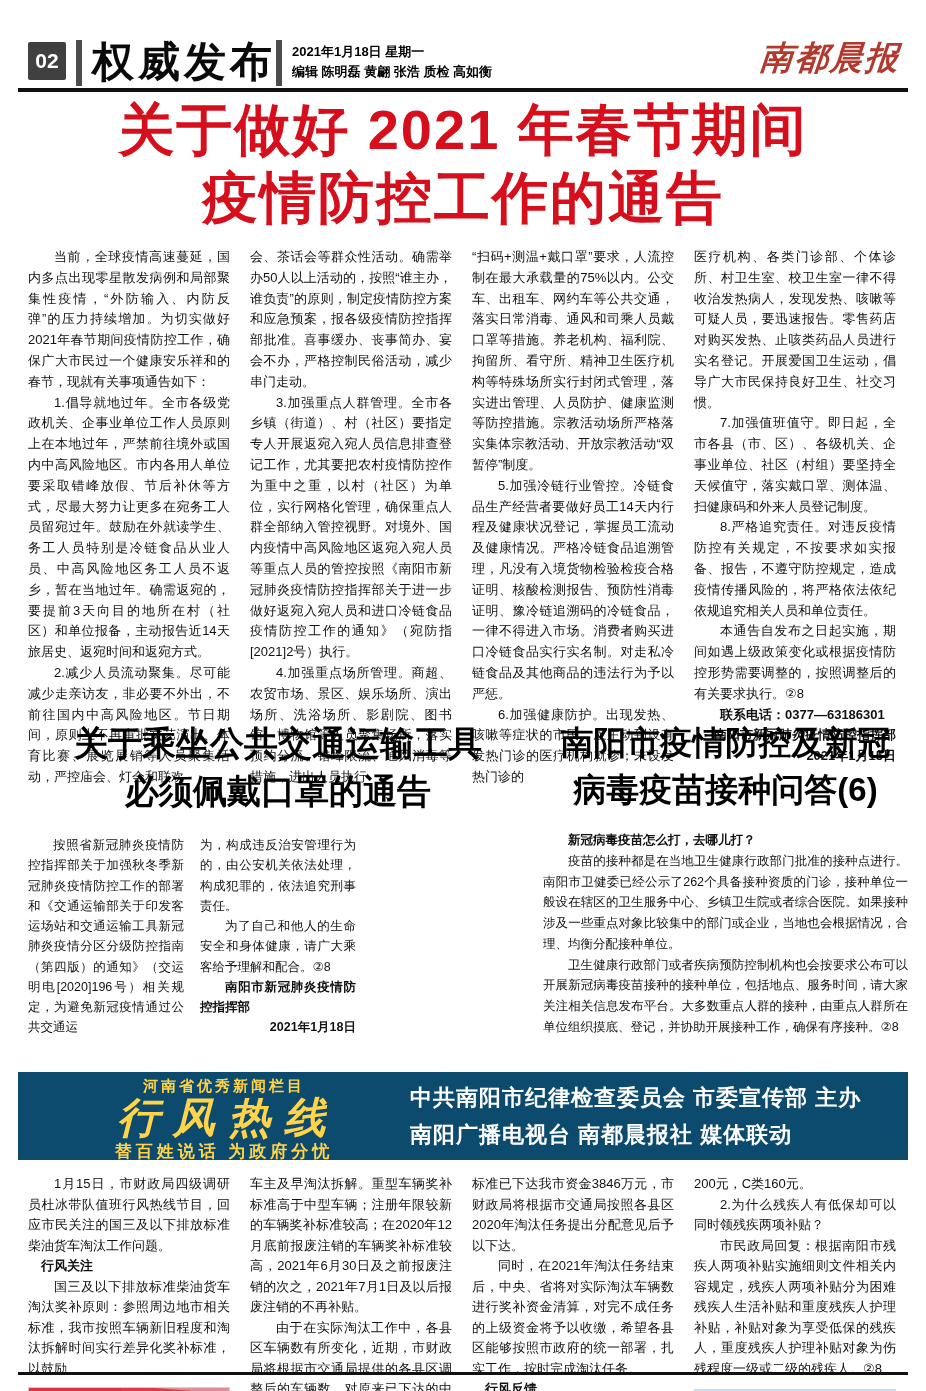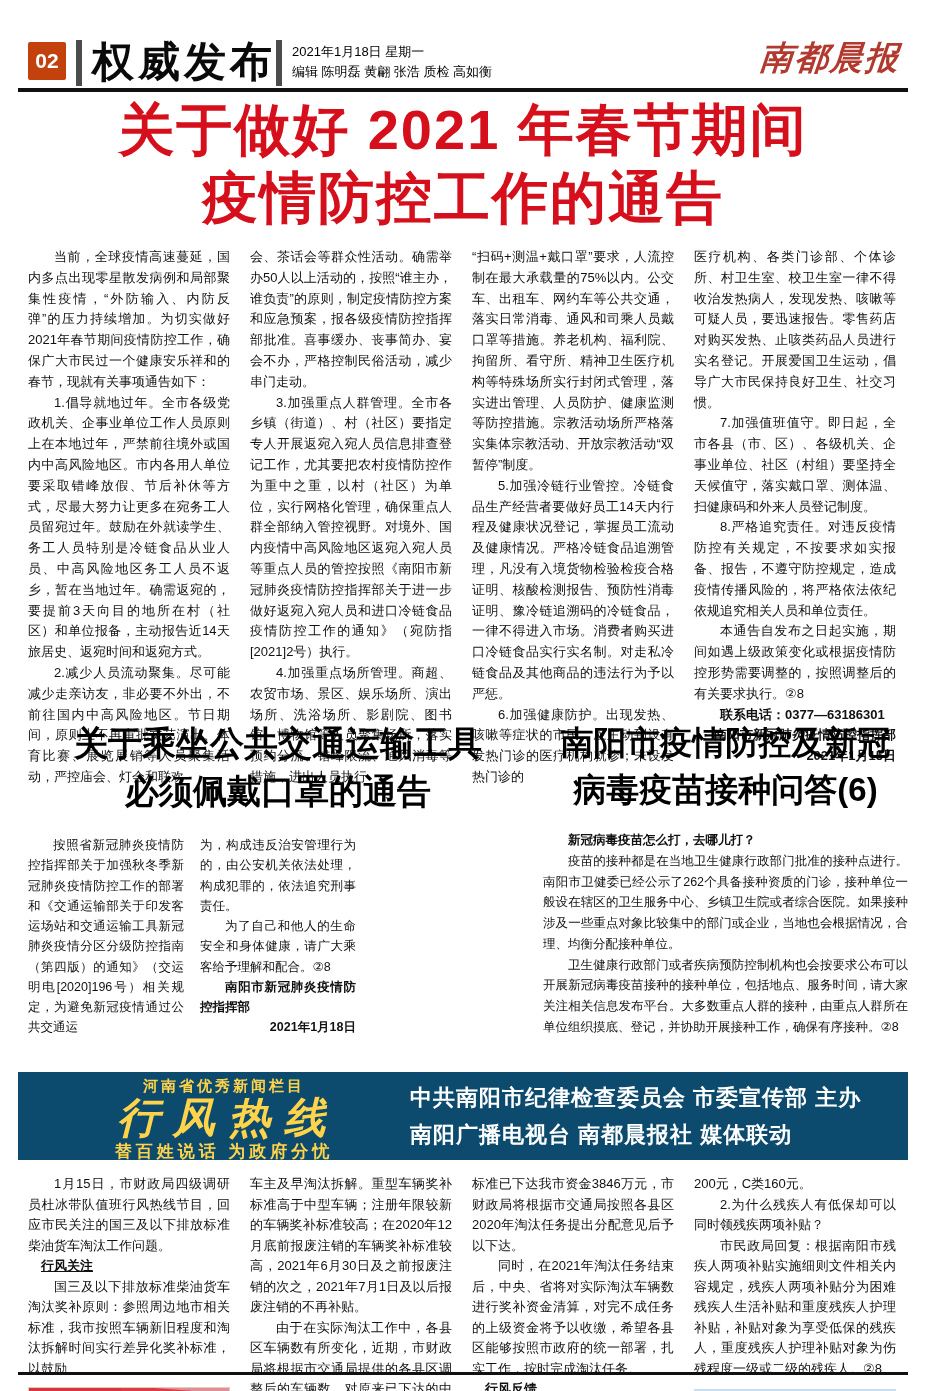--- a/index.html
+++ b/index.html
@@ -1,38 +1,38 @@
 <!DOCTYPE html>
 <html><head>
 <meta charset="utf-8">
 <style>
   html,body{margin:0;padding:0;background:#ffffff;}
   .page{position:relative;width:926px;height:1391px;background:#fff;overflow:hidden;
         font-family:"Liberation Sans","DejaVu Sans",sans-serif;color:#111;}
   
   .hdr{position:absolute;left:28px;top:40px;right:18px;height:48px;}
-  .pagenum{position:absolute;left:0;top:2px;width:38px;height:38px;background:#c2410c;color:#fff;
+  .pagenum{position:absolute;left:0;top:2px;width:38px;height:38px;background:#404040;color:#fff;
            font-weight:900;font-size:21px;display:flex;align-items:center;justify-content:center;border-radius:2px;}
   .vbar1{position:absolute;left:48px;top:0;width:6px;height:46px;background:#4c4c4c;}
   .section-title{position:absolute;left:64px;top:-6px;font-family:"Liberation Serif","DejaVu Serif",serif;
                  font-weight:900;font-size:42px;letter-spacing:4px;color:#0a0a0a;}
   .vbar2{position:absolute;left:248px;top:0;width:6px;height:46px;background:#4c4c4c;}
-  .dateblock{position:absolute;left:264px;top:2px;font-size:13px;font-weight:normal;line-height:1.55;color:#000;}
+  .dateblock{position:absolute;left:264px;top:2px;font-size:13px;font-weight:bold;line-height:1.55;color:#000;}
   .masthead{position:absolute;right:8px;top:-4px;font-family:"Liberation Serif","DejaVu Serif",serif;
             font-style:italic;font-weight:900;font-size:33px;color:#b2392e;letter-spacing:2px;transform:skewX(-5deg);}
   .hdr-rule{position:absolute;left:18px;right:18px;top:88px;height:4px;background:#101010;}
   
   .main-title{position:absolute;left:28px;top:96px;width:870px;text-align:center;color:#d50f1c;
               font-weight:900;font-size:56px;line-height:1.22;letter-spacing:2px;}
   
   .para{margin:0;text-align:justify;text-indent:2em;}
   .para.noind{text-indent:0;}
   .para.bold{font-weight:bold;}
   .para.right{text-align:right;text-indent:0;}
-  .para.sub{text-indent:1em;text-decoration:underline;}
+  .para.sub{text-indent:1em;}
   
   .main-body{position:absolute;left:28px;top:247px;width:870px;height:440px;display:flex;gap:20px;}
   .main-body .col{width:202px;font-size:13px;line-height:1.6;}
   
   .art2-title{position:absolute;left:28px;top:720px;width:500px;text-align:center;color:#000;
               font-weight:900;font-size:34px;line-height:1.4;}
   .art2-body{position:absolute;left:28px;top:835px;width:500px;display:flex;gap:16px;}
   .art2-body .col{width:156px;font-size:12.5px;line-height:1.62;}
   .art3-title{position:absolute;left:543px;top:720px;width:365px;text-align:center;color:#000;
               font-weight:900;font-size:33px;line-height:1.42;}

